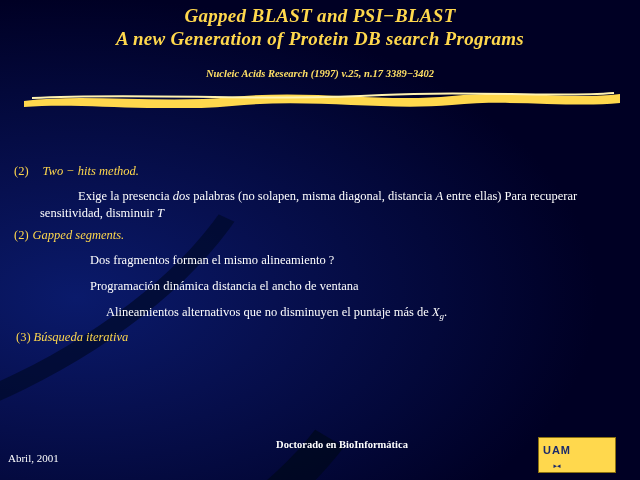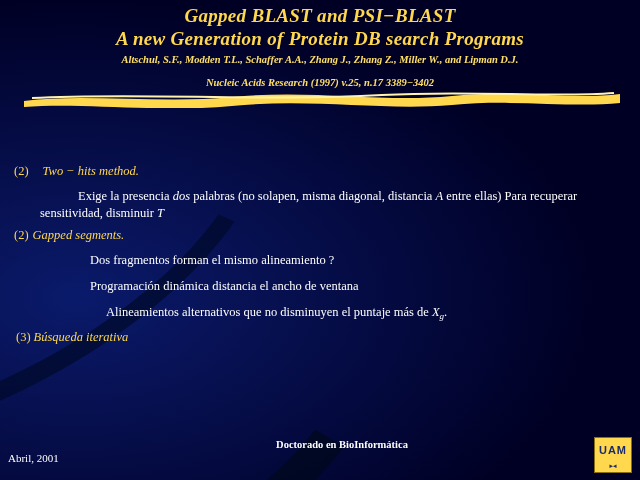--- a/index.html
+++ b/index.html
@@ -102,21 +102,21 @@
     font-size: 10.5px;
     font-style: italic;
     font-weight: bold;
     margin-top: 4px;
     color: #ffe066;
   }
   .citation {
     font-size: 10.5px;
     font-style: italic;
     font-weight: bold;
-    margin-top: 12px;
+    margin-top: 18px;
     color: #ffe066;
   }
 
   
   #divider {
     position: absolute;
     left: 22px; top: 88px;
     width: 600px; height: 20px;
     pointer-events: none;
   }
@@ -178,25 +178,26 @@
     width: 640px;
     text-align: center;
     color: #ffffff;
     font-size: 10.5px;
     font-weight: bold;
     line-height: 13px;
     padding-left: 22px;
   }
   #logo {
     position: absolute;
-    right: 8px; top: 437px;
+    right: 24px; top: 437px;
     width: 36px; height: 34px;
     background: #ffd84d;
     border: 1px solid #8a7010;
     overflow: hidden;
+    padding-left: 40px;
   }
   #logo .logo-text {
     position: absolute;
     left: 0; top: 6px;
     width: 36px;
     text-align: center;
     font-size: 11px;
     font-weight: bold;
     color: #1b2a6b;
     font-family: "Liberation Sans", sans-serif;
@@ -219,21 +220,20 @@
 
   <div class="swoosh sw1"></div>
   <div class="swoosh sw2"></div>
   <div class="swoosh sw3"></div>
   <div class="swoosh sw4"></div>
   <div class="swoosh sw5"></div>
 
   <div id="header">
     <div class="title-line1">Gapped BLAST and PSI−BLAST</div>
     <div class="title-line2">A new Generation of Protein DB search Programs</div>
-    <div class="authors">Altschul, S.F., Modden T.L., Schaffer A.A., Zhang J., Zhang Z., Miller W., and Lipman D.J.</div>
     <div class="citation">Nucleic Acids Research (1997) v.25, n.17 3389−3402</div>
   </div>
 
   <svg id="divider" viewBox="0 0 600 20" preserveAspectRatio="none">
     <path d="M2,13 C60,5 140,16 210,9 C290,1 360,15 430,8 C490,2 550,12 598,6 L598,15 C550,20 490,11 430,17 C360,23 290,10 210,18 C140,25 60,14 2,19 Z" fill="#ffd84d"></path>
     <path d="M10,10 C120,4 240,14 360,7 C450,2 530,10 592,5" stroke="#fff3b0" stroke-width="2" fill="none"></path>
   </svg>
 
 
   <div class="bullet b1">

